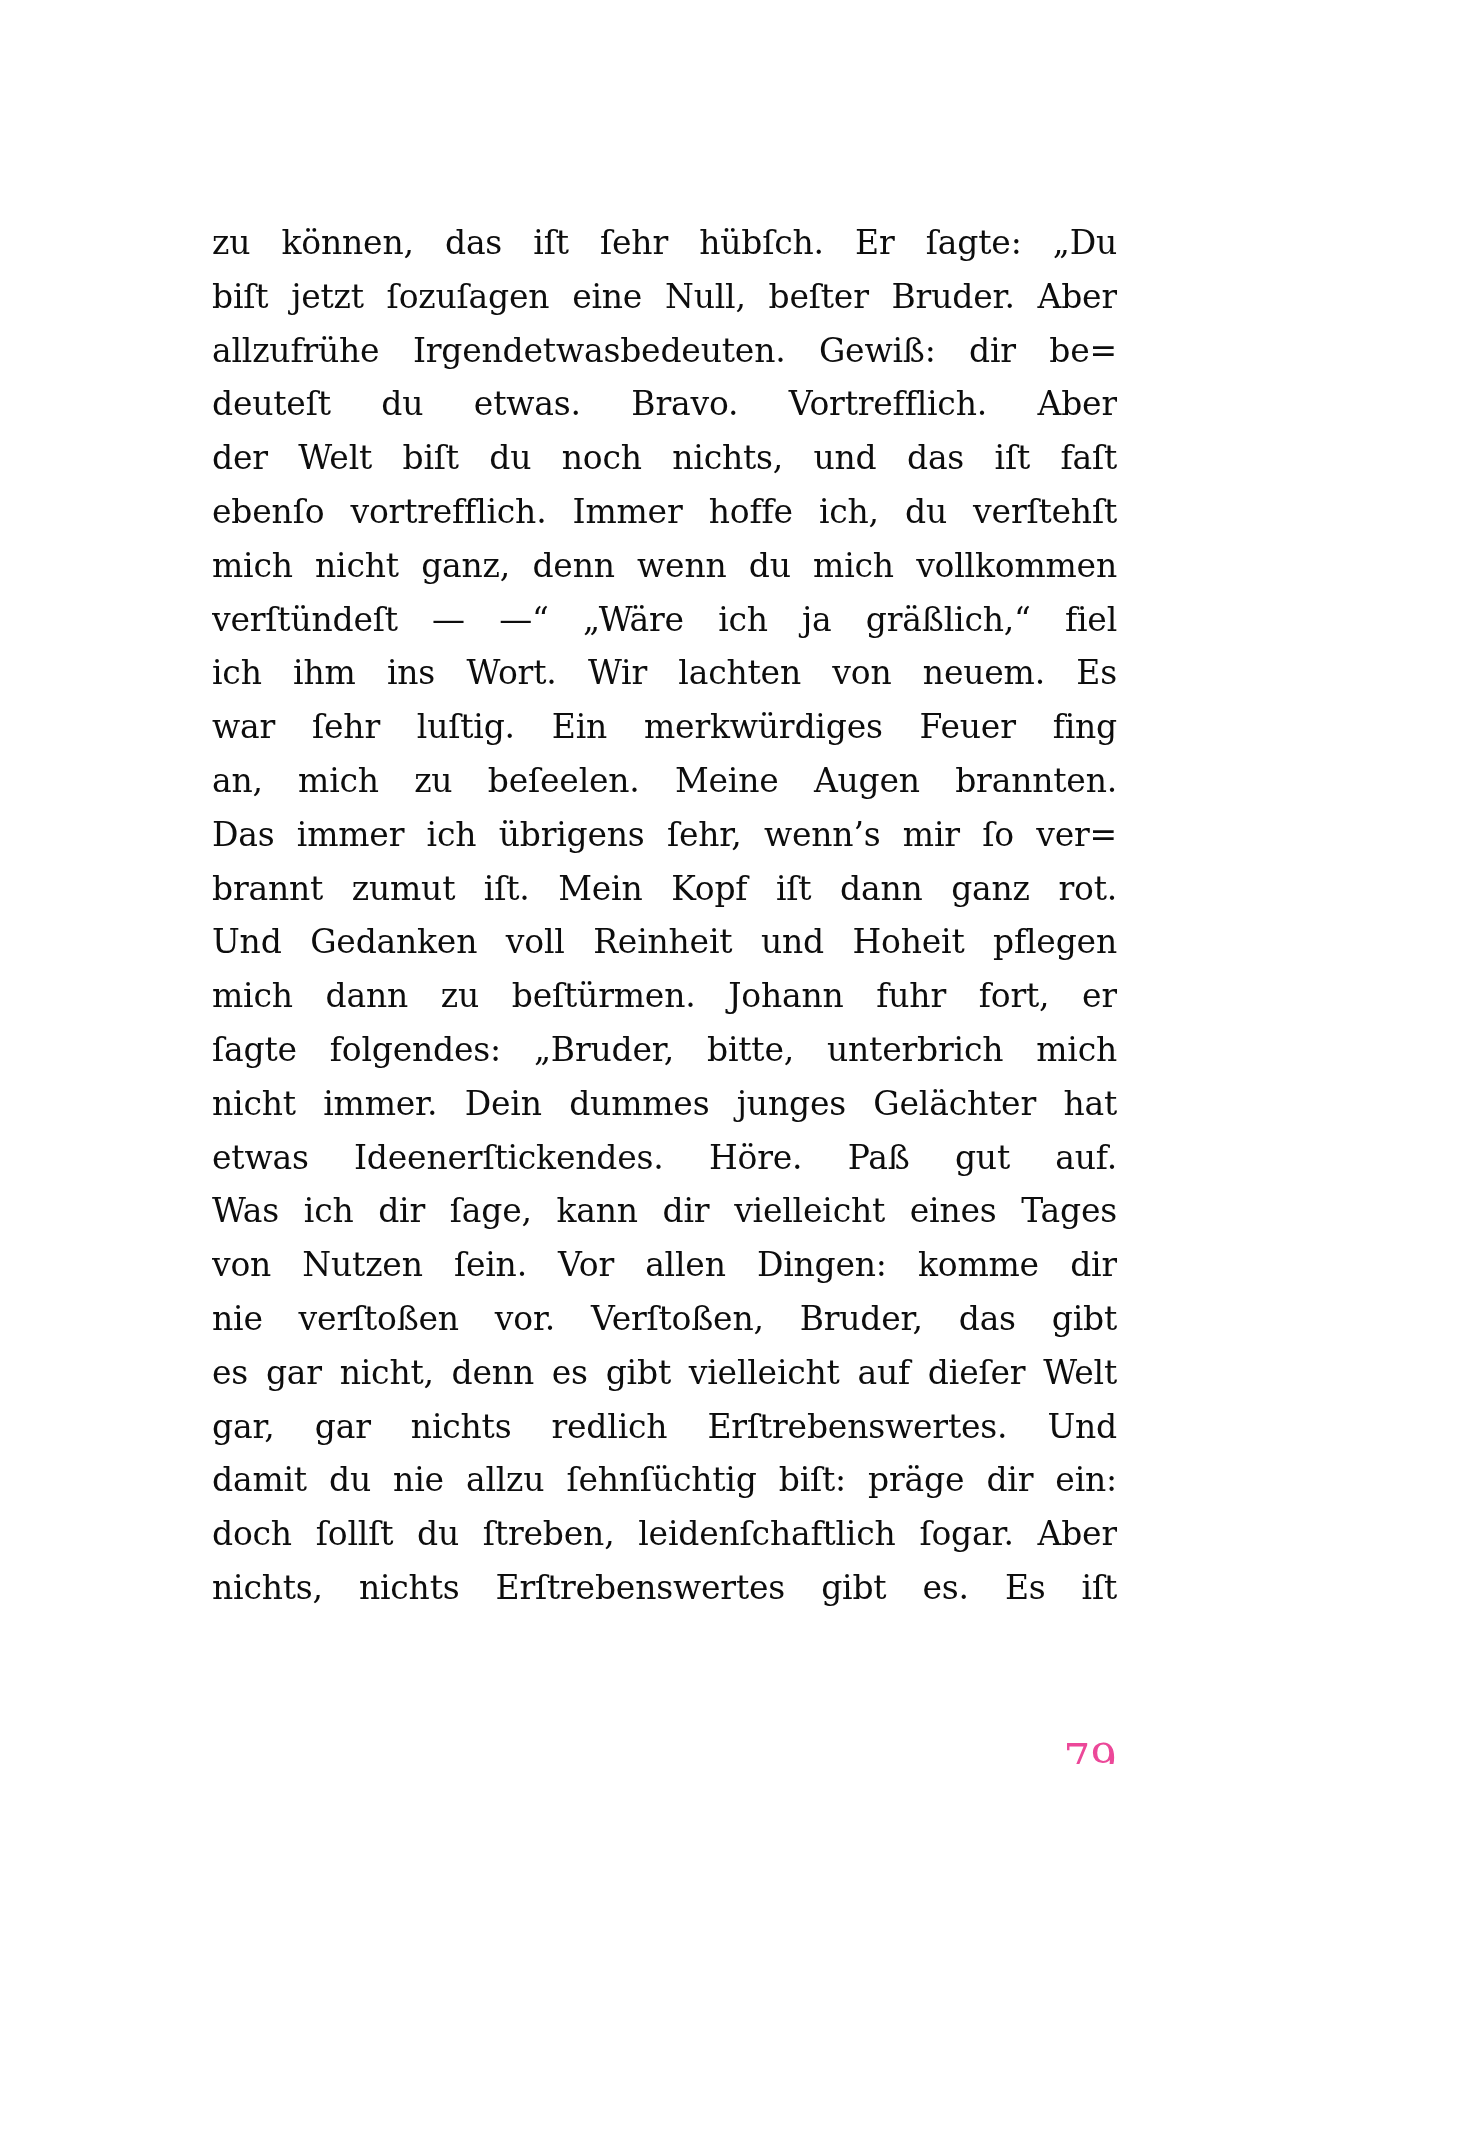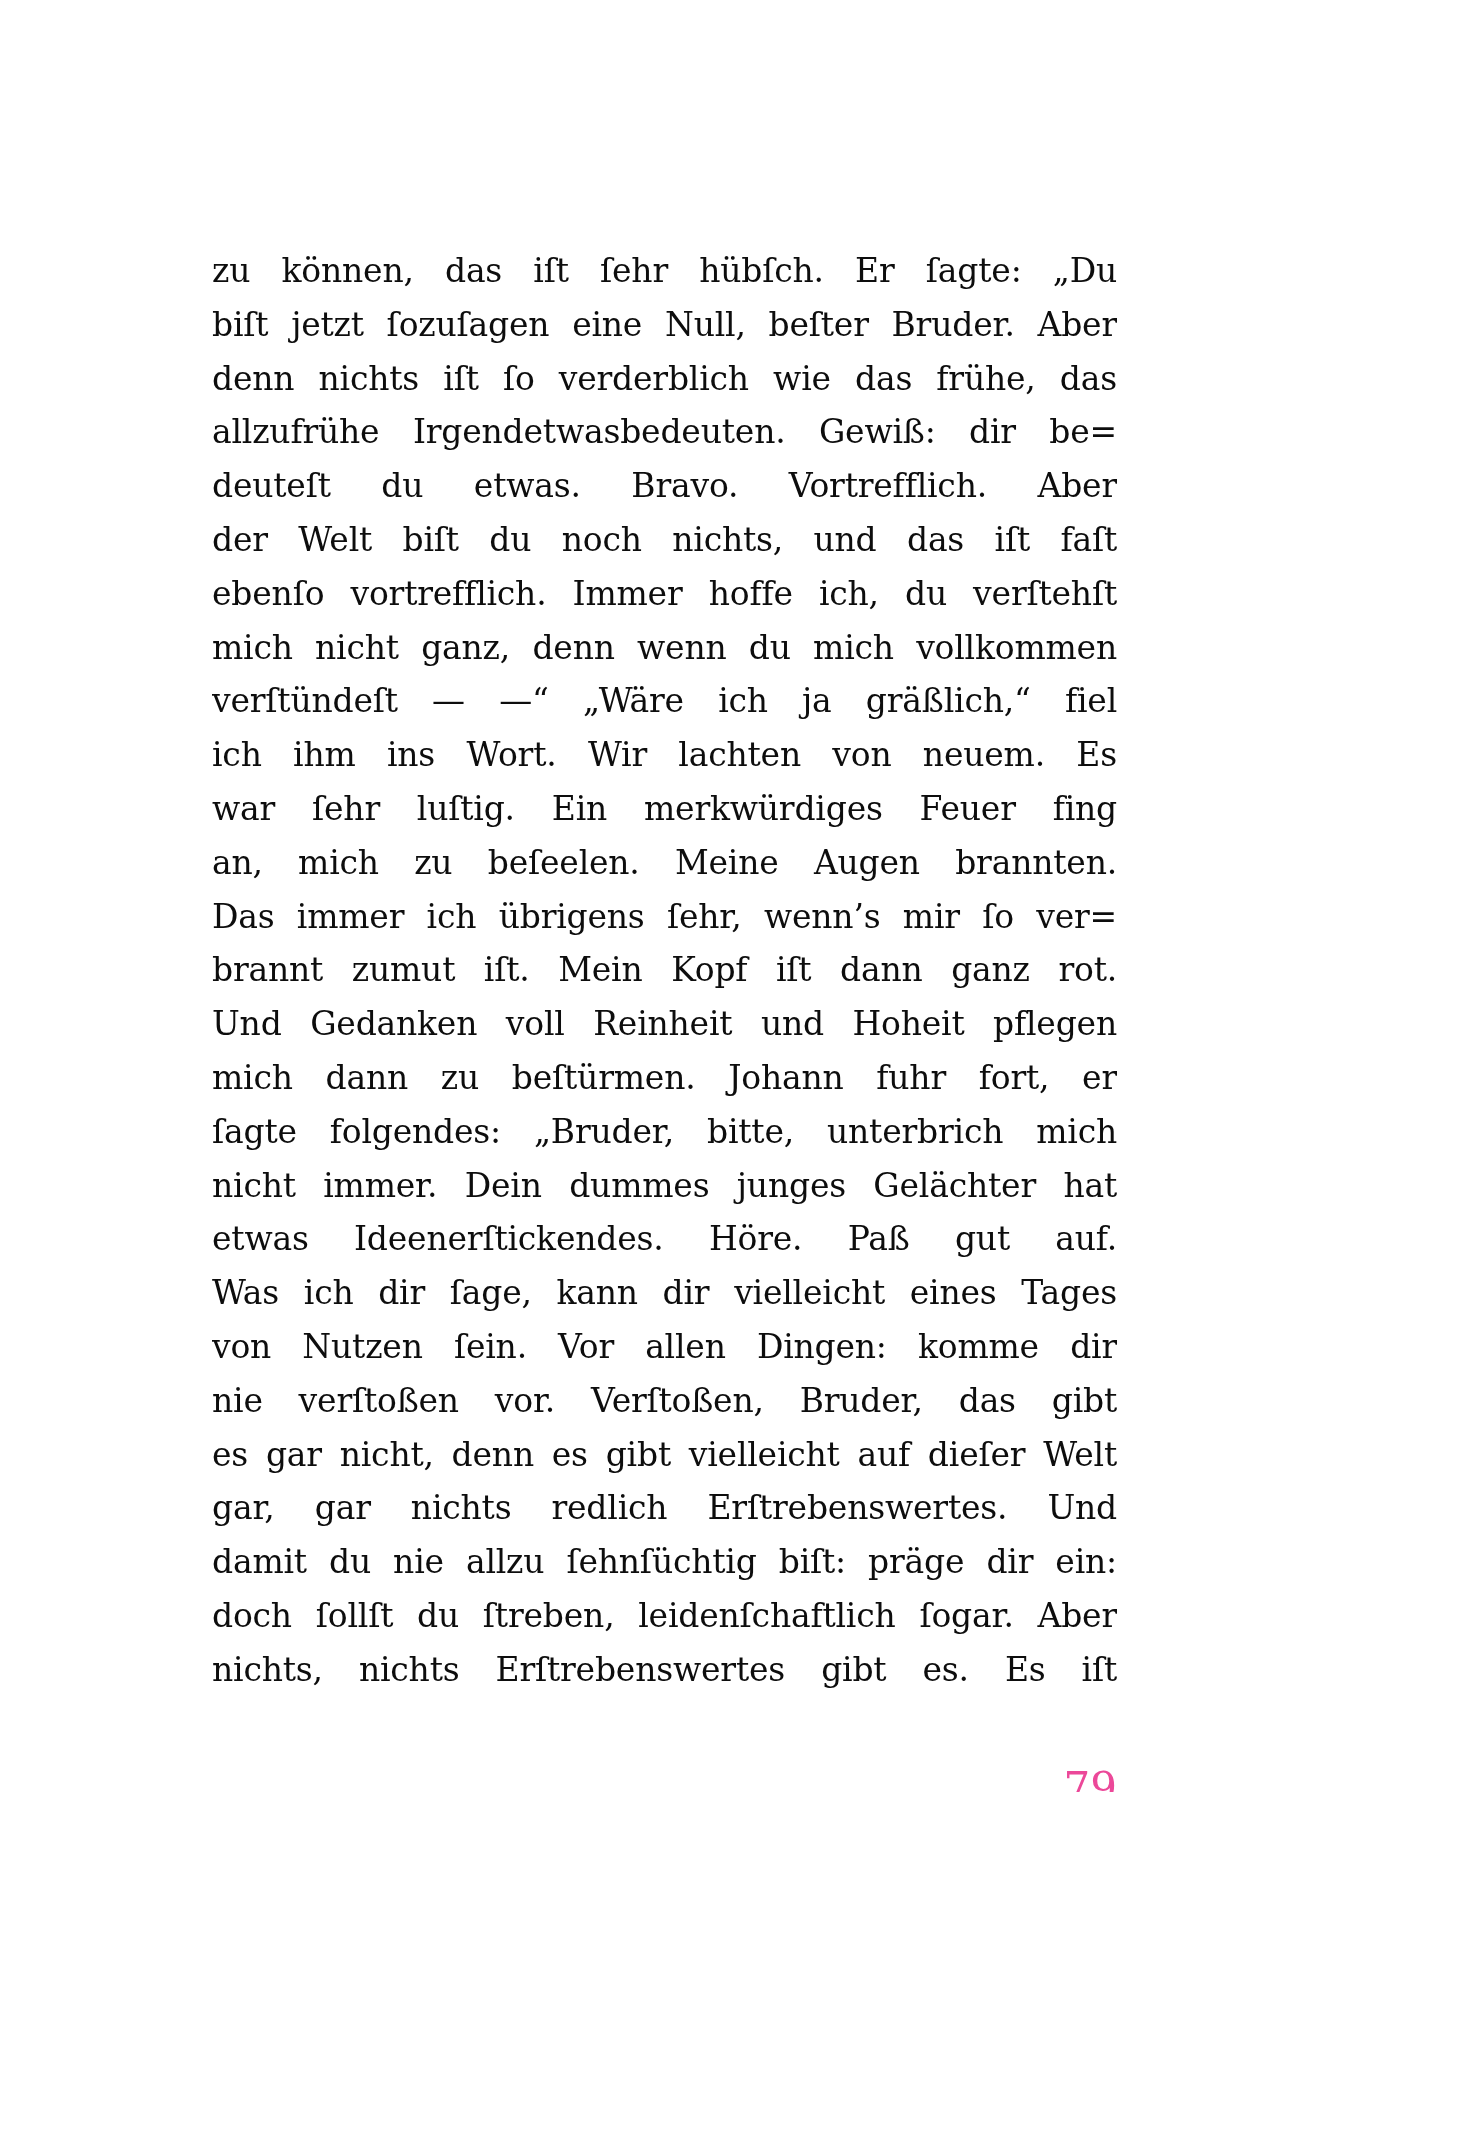--- a/index.html
+++ b/index.html
@@ -8,21 +8,20 @@
     background: #ffffff;
   }
   .page {
     position: relative;
     width: 1469px;
     height: 1764px;
     background: #ffffff;
     overflow: hidden;
     font-family: "DejaVu Serif", "Liberation Serif", serif;
     color: #0d0d0d;
-    margin-top: 28px;
   }
   .text-block {
     position: absolute;
     left: 212px;
     top: 216px;
     width: 905px;
   }
   .text-line {
     width: 100%;
     font-size: 33px;
@@ -47,21 +46,20 @@
     color: #ec4899;
   }
 </style>
 </head>
 <body>
 
 <div class="page">
   <div class="text-block">
     <div class="text-line">zu können, das iſt ſehr hübſch. Er ſagte: „Du</div>
     <div class="text-line">biſt jetzt ſozuſagen eine Null, beſter Bruder. Aber</div>
-    <div class="text-line">denn nichts iſt ſo verderblich wie das frühe, das</div>
     <div class="text-line">allzufrühe Irgendetwasbedeuten. Gewiß: dir be=</div>
     <div class="text-line">deuteſt du etwas. Bravo. Vortrefflich. Aber</div>
     <div class="text-line">der Welt biſt du noch nichts, und das iſt faſt</div>
     <div class="text-line">ebenſo vortrefflich. Immer hoffe ich, du verſtehſt</div>
     <div class="text-line">mich nicht ganz, denn wenn du mich vollkommen</div>
     <div class="text-line">verſtündeſt — —“ „Wäre ich ja gräßlich,“ fiel</div>
     <div class="text-line">ich ihm ins Wort. Wir lachten von neuem. Es</div>
     <div class="text-line">war ſehr luſtig. Ein merkwürdiges Feuer fing</div>
     <div class="text-line">an, mich zu beſeelen. Meine Augen brannten.</div>
     <div class="text-line">Das immer ich übrigens ſehr, wenn’s mir ſo ver=</div>

